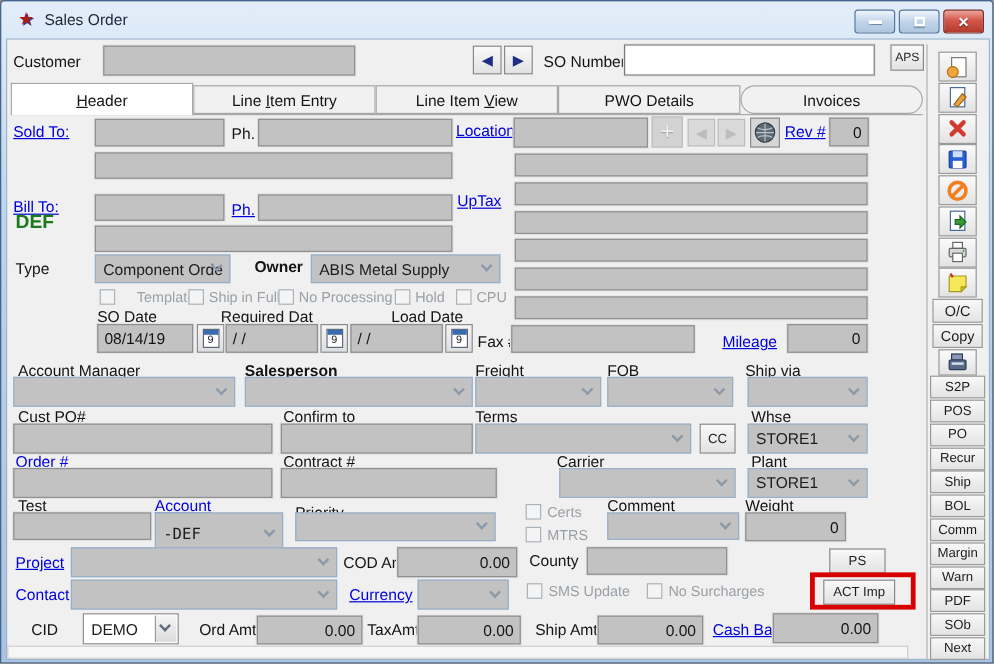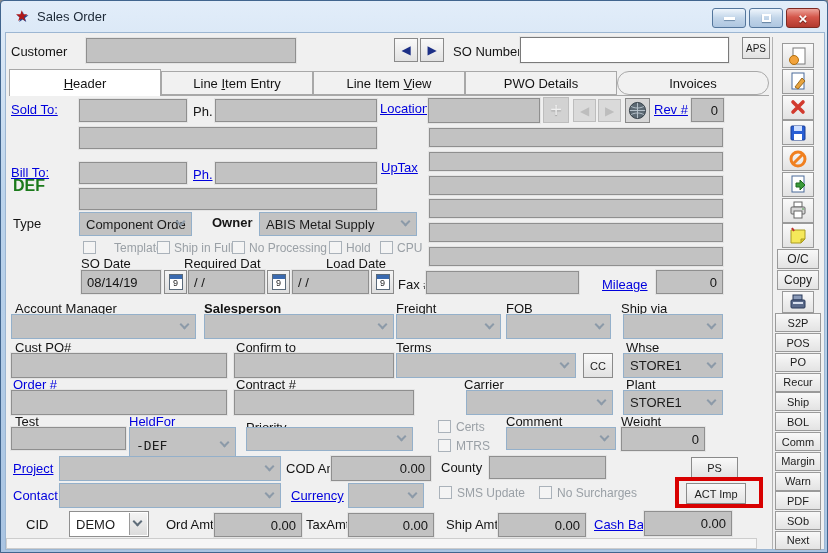--- a/index.html
+++ b/index.html
@@ -256,21 +256,21 @@
   <div class="inp" style="left:233px;top:389px;width:180px;height:25px;"></div>
   <div class="dd" style="left:465px;top:389px;width:147px;height:25px;">
       <i class="chev"></i>
     </div>
   <div class="dd" style="left:622px;top:389px;width:100px;height:25px;">
       <span>STORE1</span>
       <i class="chev"></i>
     </div>
 
   <span class="lbl" style="left:14px;top:413px;">Test</span>
-  <span class="link" style="left:128px;top:413px;">HeldFor</span>
+  <span class="link" style="left:128px;top:413px;">Account</span>
   <span class="lbl" style="left:245px;top:419px;">Priority</span>
   <div class="inp" style="left:10px;top:426px;width:115px;height:23px;"></div>
   <div class="dd" style="left:128px;top:426px;width:107px;height:36px;">
       <span class="mono">-DEF</span>
       <i class="chev"></i>
     </div>
   <div class="dd" style="left:245px;top:426px;width:167px;height:24px;">
       <i class="chev"></i>
     </div>
   <div class="cb" style="left:437px;top:419px;"></div>

